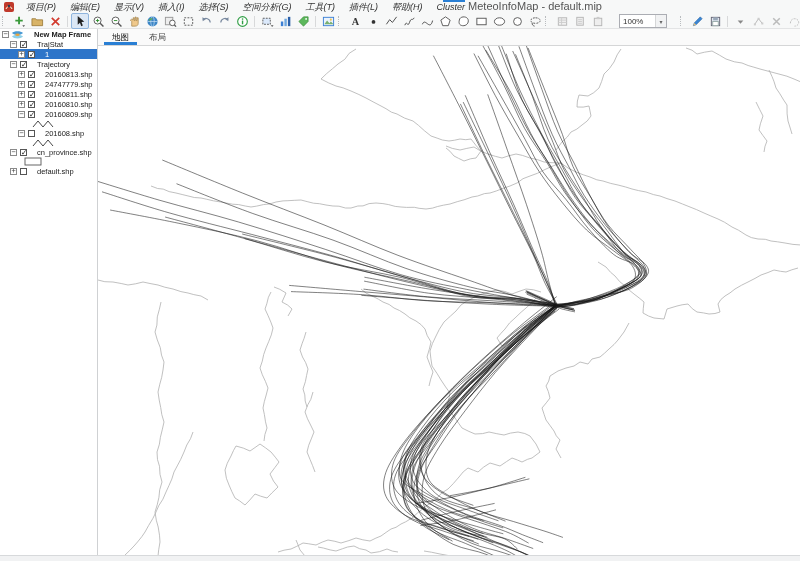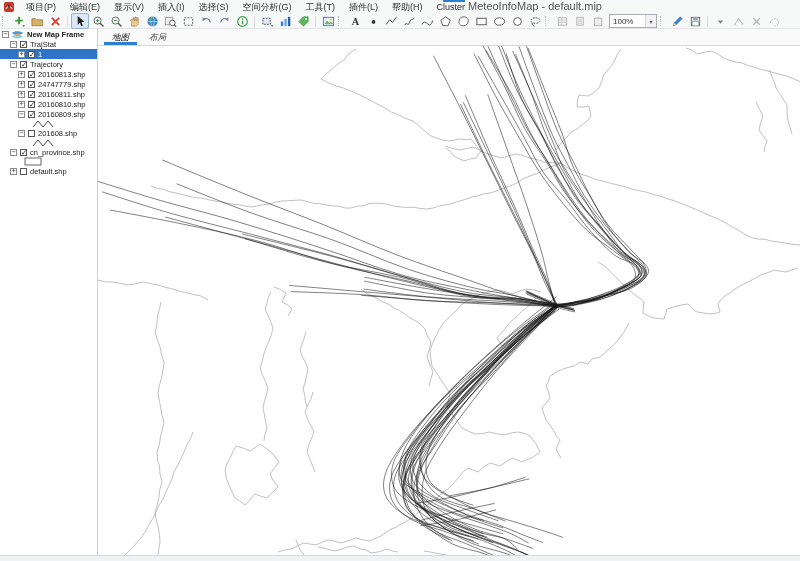--- a/index.html
+++ b/index.html
@@ -2,54 +2,54 @@
 <html><head>
 <meta charset="utf-8">
 <style>
   html,body{margin:0;padding:0;background:#ddd;font-family:"Liberation Sans",sans-serif;}
   #window{position:relative;width:800px;height:561px;background:#fff;overflow:hidden;
           -webkit-font-smoothing:antialiased;}
   
   #menubar{position:absolute;left:0;top:0;width:100%;height:14px;background:#f7f8f8;
            display:flex;align-items:center;font-size:9px;color:#333;}
   #appicon{width:10px;height:10px;margin:0 5px 0 4px;flex:0 0 auto;}
-  .mitem{padding:0 7px;line-height:14px;white-space:nowrap;cursor:default;}
+  .mitem{padding:0 7px;line-height:14px;white-space:nowrap;cursor:default;font-style:italic;}
   #titlebar-title{position:absolute;left:440px;top:0;width:190px;text-align:center;
            line-height:13px;font-size:11px;color:#555;pointer-events:none;}
   #top-accent{position:absolute;left:443px;top:0;width:22px;height:2px;}
   
   #toolbar{position:absolute;left:0;top:14px;width:100%;height:15px;background:#f7f8f8;
            border-bottom:1px solid #e3e4e5;display:flex;align-items:center;padding-left:1px;box-sizing:border-box;}
   .tbtn{width:16px;height:14px;display:flex;align-items:center;justify-content:center;
         border:1px solid transparent;border-radius:2px;flex:0 0 auto;}
   .tbtn.active{background:#dbe7f5;border-color:#8fb4dd;}
   .tgrip{width:5px;height:10px;border-left:1px dotted #b9bcbf;margin:0 2px 0 1px;flex:0 0 auto;}
   .tsep{width:1px;height:11px;background:#d8d9da;margin:0 3px;flex:0 0 auto;}
   #zoom-combo{height:12px;width:46px;background:#fff;border:1px solid #abadb3;display:flex;
-        align-items:center;font-size:8px;color:#333;margin:0 2px;flex:0 0 auto;}
+        align-items:center;font-size:8px;color:#333;margin:0 12px;flex:0 0 auto;}
   #zoom-combo .zval{flex:1;padding-left:3px;}
   #zoom-combo .zcaret{width:10px;height:100%;background:#f1f2f3;border-left:1px solid #d5d6d7;
         display:flex;align-items:center;justify-content:center;font-size:6px;color:#666;}
   
   #legend-panel{position:absolute;left:0;top:29px;width:97px;bottom:6px;background:#fff;
         border-right:1px solid #cfd1d3;overflow:hidden;font-size:7.5px;color:#222;}
   .trow{height:10px;display:flex;align-items:center;white-space:nowrap;}
   .trow.sel{background:#2e75c9;color:#fff;}
-  .trow .lbl{margin-left:3px;}
+  .trow .lbl{margin-left:10px;}
   .trow.bold .lbl{font-weight:bold;}
   .expander{width:7px;height:7px;border:1px solid #8a8a8a;background:#fff;box-sizing:border-box;
         font-size:7px;line-height:4px;text-align:center;color:#444;flex:0 0 auto;font-family:"DejaVu Sans Mono",monospace;}
   .cbox{width:7px;height:7px;border:1px solid #555;background:#fff;box-sizing:border-box;margin-left:3px;
         flex:0 0 auto;position:relative;}
   .cbox.on:after{content:"✓";position:absolute;left:0;top:-2px;font-size:7.5px;color:#111;}
   .symrow{height:9px;display:flex;align-items:center;}
   
   #map-region{position:absolute;left:98px;top:29px;right:0;bottom:6px;background:#fff;}
   #tabbar{position:absolute;left:0;top:0;right:0;height:17px;background:#fafafa;
-        border-bottom:1px solid #d5d6d7;display:flex;align-items:flex-end;padding-left:4px;box-sizing:border-box;font-style:italic;}
+        border-bottom:1px solid #d5d6d7;display:flex;align-items:flex-end;padding-left:4px;box-sizing:border-box;}
   .tab{position:relative;padding:0 10px;font-size:8.5px;color:#444;line-height:16px;height:16px;cursor:default;}
   .tab.active{color:#111;}
   .tab.active:after{content:"";position:absolute;left:2px;right:2px;bottom:0;height:3px;background:#2a7fd4;}
   #mapsvg{position:absolute;left:0;top:17px;}
   
   #statusbar{position:absolute;left:0;bottom:0;width:100%;height:6px;background:#f1f2f3;
         border-top:1px solid #d7d9db;box-sizing:border-box;}
 </style>
 </head>
 <body>

